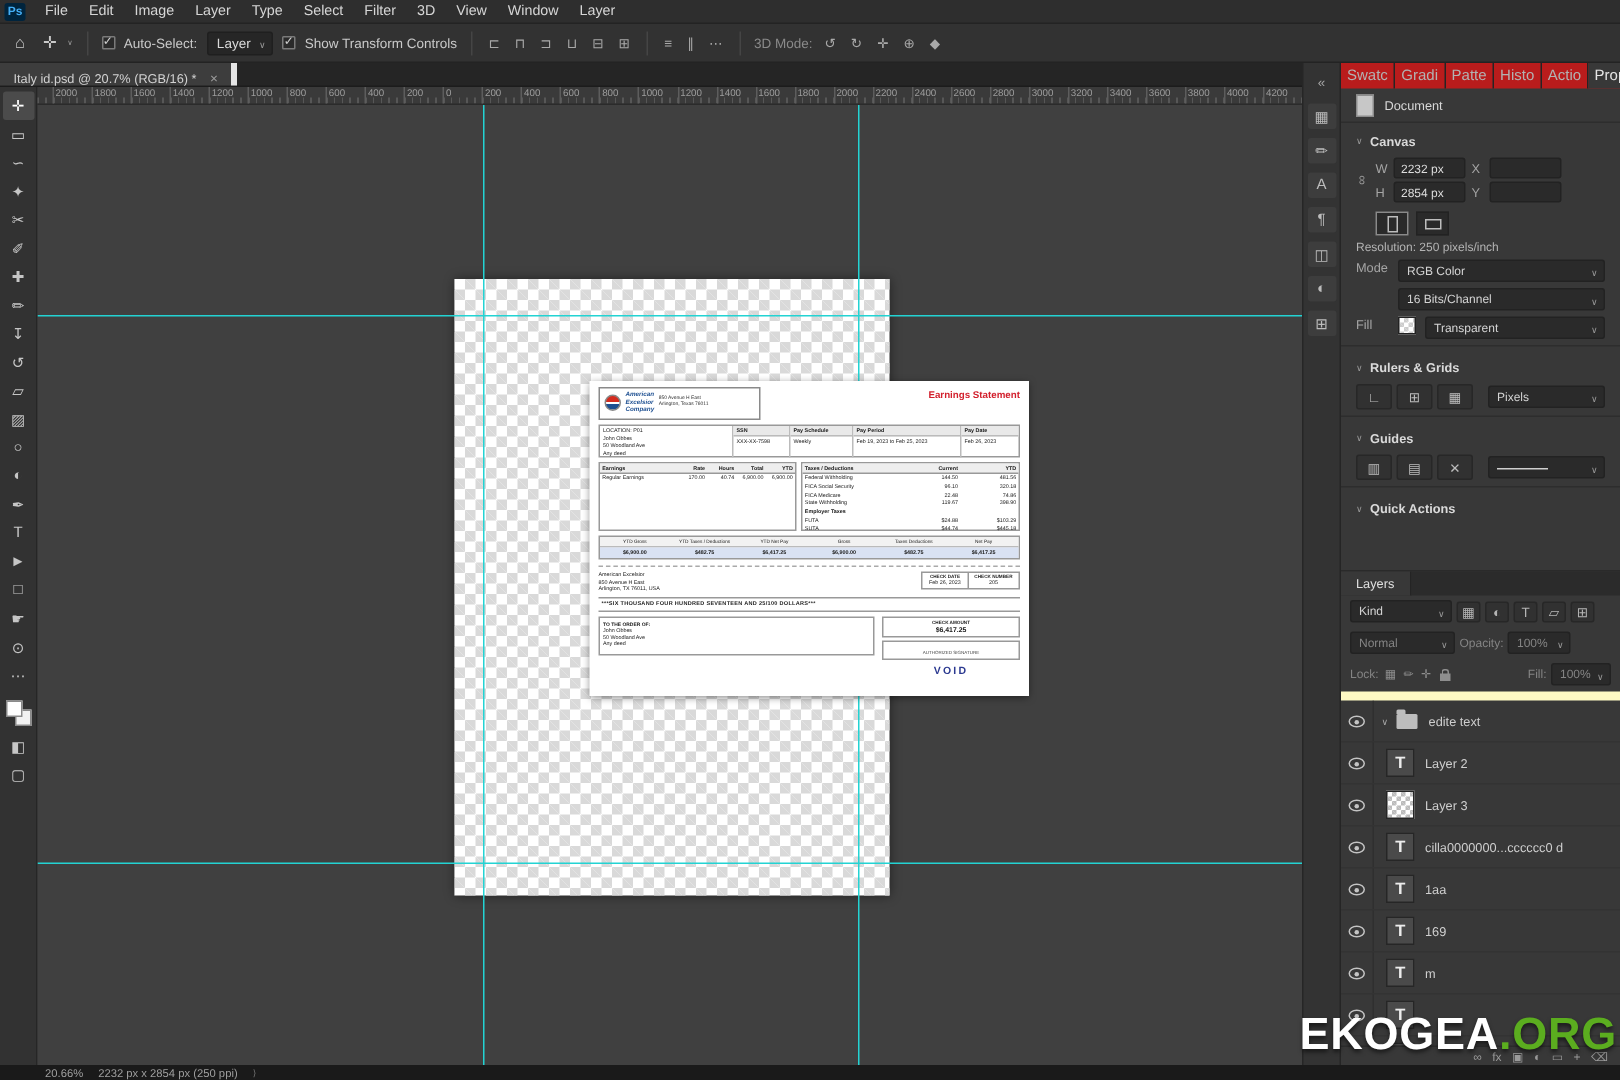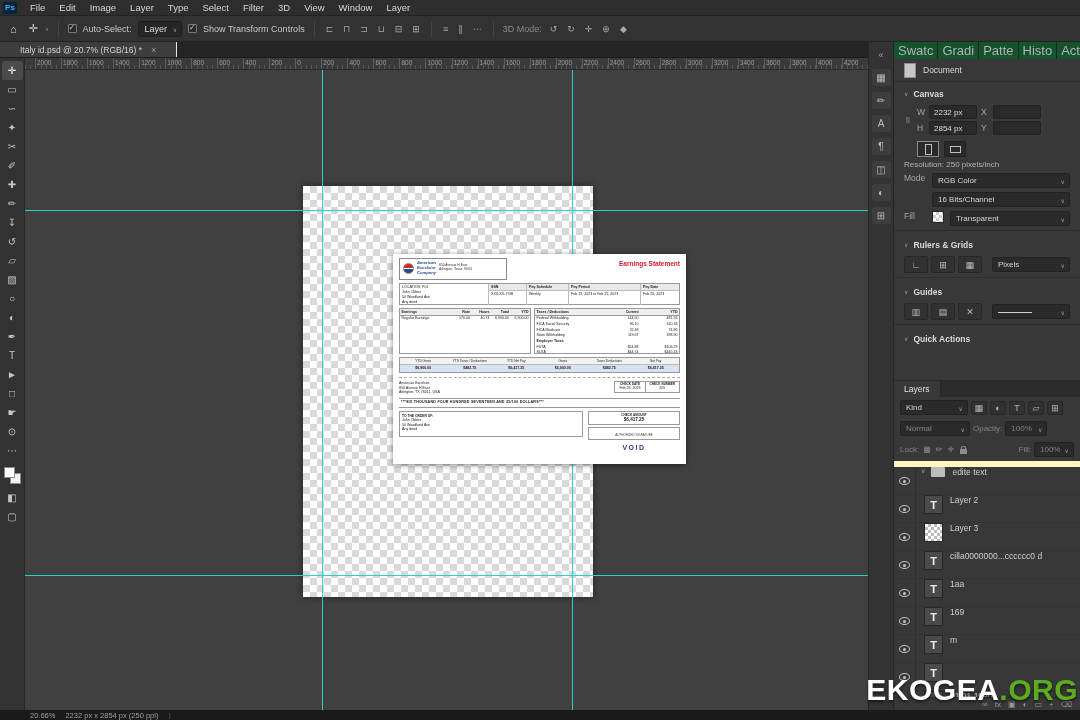--- a/index.html
+++ b/index.html
@@ -23,21 +23,21 @@
   .odrop::after{content:"∨";position:absolute;right:4px;top:4px;font-size:6px;color:#9a9a9a}
   .algico{font-size:9px;color:#a9a9a9;padding:0 2px}
   .dim-label{color:#8a8a8a}
 
   
   .main{flex:1;display:flex;min-height:0}
   .leftcol{width:868px;display:flex;flex-direction:column;min-height:0}
 
   
   .tabbar{height:16px;background:#252525;border-bottom:1px solid #1c1c1c;display:flex;flex:none}
-  .doctab{background:#3d3d3d;padding:0 20px;display:flex;align-items:center;gap:9px;font-size:8.5px;color:#d2d2d2;border-right:1px solid #e5e5e5}
+  .doctab{background:#3d3d3d;padding:0 9px;display:flex;align-items:flex-end;gap:9px;font-size:8.5px;color:#d2d2d2;border-right:4px solid #e5e5e5}
   .tabclose{color:#9a9a9a;font-size:9px}
 
   .workrow{flex:1;display:flex;min-height:0}
 
   
   .toolbar{width:25px;background:#323232;border-right:1px solid #262626;display:flex;flex-direction:column;align-items:center;padding-top:3px;flex:none}
   .tool{width:21px;height:19px;display:flex;align-items:center;justify-content:center;font-size:10px;color:#c6c6c6;border-radius:2px}
   .tool.active{background:#4b4b4b;color:#ffffff}
   .swatchpair{position:relative;width:17px;height:17px;margin:7px 0 4px}
   .fgsw{position:absolute;top:0;left:0;width:11px;height:11px;background:#fff;border:1px solid #8a8a8a;z-index:2}
@@ -109,21 +109,21 @@
   .sigbox{border:1px solid #999;height:13px;display:flex;align-items:flex-end;justify-content:center;font-size:3px;color:#444;padding-bottom:1px}
   .void{font-size:7px;font-weight:bold;color:#2b3990;text-align:center;letter-spacing:1.5px;margin-top:1px}
 
   
   .strip{width:25px;background:#333333;border-left:1px solid #262626;display:flex;flex-direction:column;align-items:center;padding-top:4px;flex:none;gap:6px}
   .sico{width:19px;height:17px;display:flex;align-items:center;justify-content:center;color:#bcbcbc;font-size:10px;background:#3d3d3d;border-radius:2px}
   .scollapse{color:#a5a5a5;font-size:9px;background:none}
 
   
   .panels{width:187px;background:#383838;border-left:1px solid #252525;display:flex;flex-direction:column;min-height:0;flex:none}
-  .ptabs{height:17px;background:#14532d;display:flex;font-size:13px;color:#b2b2b2;flex:none}
+  .ptabs{height:17px;background:#b91c1c;display:flex;font-size:10px;color:#b2b2b2;flex:none}
   .ptab{padding:0 4px;display:flex;align-items:center;border-right:1px solid #242424;white-space:nowrap}
   .ptab.active{background:#383838;color:#e5e5e5}
 
   .props{height:322px;padding:0 10px;overflow:hidden;font-size:8.5px;color:#c6c6c6;border-bottom:1px solid #2a2a2a;flex:none}
   .prop-doc{height:23px;display:flex;align-items:center;gap:7px;border-bottom:1px solid #2d2d2d;margin:0 -10px;padding:0 10px;color:#d8d8d8}
   .docicon{width:12px;height:15px;background:#c7c7c7;border:1px solid #8d8d8d}
   .sechead{display:flex;align-items:center;gap:5px;height:19px;color:#dadada;margin-top:2px;font-weight:bold;font-size:8.5px}
   .chev{font-size:6px;color:#9a9a9a;font-weight:normal}
   .whwrap{display:flex;gap:4px}
   .linkcol{width:9px;display:flex;align-items:center;justify-content:center;color:#9a9a9a;font-size:9px}
@@ -158,21 +158,21 @@
   .lctl{display:flex;align-items:center;gap:3px;padding:3px 6px;font-size:8px;color:#c6c6c6}
   .kindsel{width:68px;flex:none}
   .fbtn{width:16px;height:14px;display:flex;align-items:center;justify-content:center;color:#b5b5b5;font-size:9px;background:#313131;border:1px solid #272727;border-radius:2px}
   .dimtxt{color:#848484}
   .sel-dim{color:#848484}
   .lockrow{border-bottom:6px solid #fef9c3;padding-bottom:4px}
   .lockico{color:#8e8e8e;font-size:8px;padding:0 1px}
   .padlock{width:7px;height:5px;background:#8e8e8e;position:relative;margin:3px 2px 0}
   .padlock::before{content:"";position:absolute;top:-3px;left:1px;width:3px;height:3px;border:1px solid #8e8e8e;border-bottom:none;border-radius:2px 2px 0 0}
   .lrows{flex:1;overflow:hidden}
-  .lrow{height:28px;display:flex;align-items:flex-start;border-bottom:1px solid #333;font-size:8.5px;color:#cfcfcf}
+  .lrow{height:28px;display:flex;align-items:center;border-bottom:1px solid #333;font-size:8.5px;color:#cfcfcf}
   .eyebox{width:22px;align-self:stretch;border-right:1px solid #2f2f2f;display:flex;align-items:center;justify-content:center;flex:none}
   .eye{width:11px;height:8px;border-radius:50%;border:1px solid #c4c4c4;position:relative}
   .eye::after{content:"";position:absolute;left:3px;top:2px;width:3px;height:3px;border-radius:50%;background:#c4c4c4}
   .tthumb{width:19px;height:19px;margin:0 7px 0 8px;background:#4a4a4a;border:1px solid #262626;color:#ececec;display:flex;align-items:center;justify-content:center;font-size:11px;font-weight:bold;flex:none}
   .tthumb.checker{background-color:#fff;color:#333;
     background-image:linear-gradient(45deg,#bbb 25%,transparent 25%,transparent 75%,#bbb 75%),linear-gradient(45deg,#bbb 25%,transparent 25%,transparent 75%,#bbb 75%);
     background-size:6px 6px;background-position:0 0,3px 3px}
   .gchev{margin-left:5px;font-size:6px;color:#ababab}
   .folder{width:14px;height:10px;background:#bdbdbd;border-radius:1px;position:relative;margin:0 7px 0 6px;flex:none}
   .folder::before{content:"";position:absolute;top:-3px;left:0;width:6px;height:3px;background:#bdbdbd;border-radius:1px 1px 0 0}

